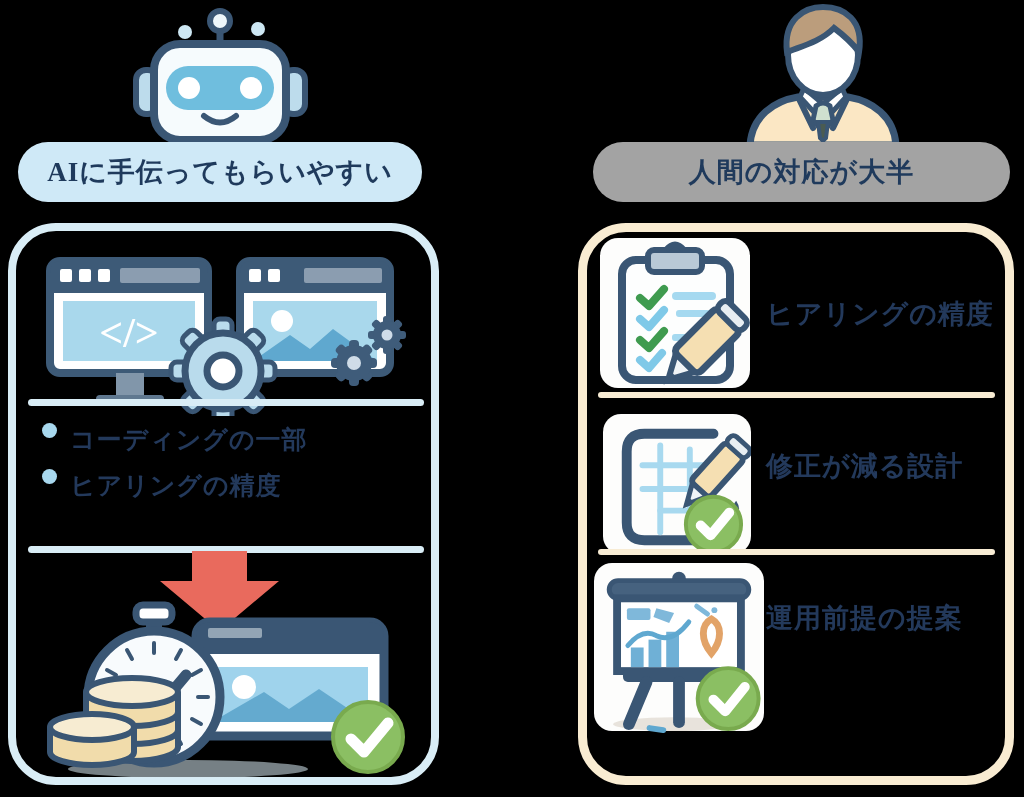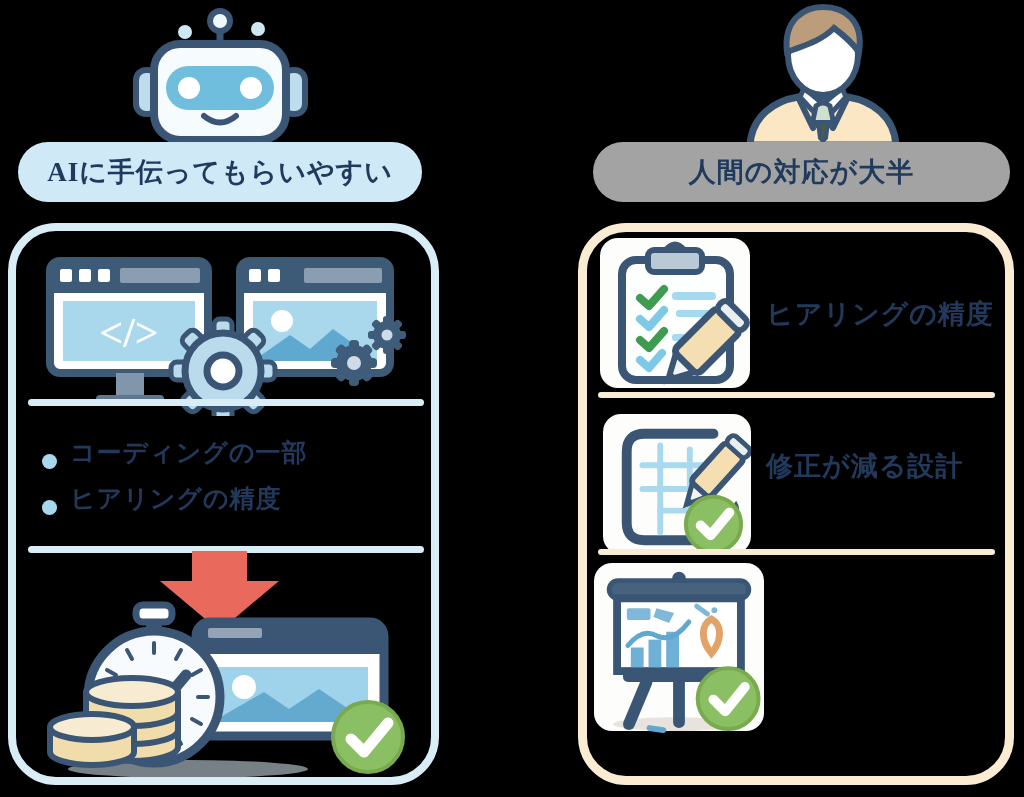--- a/index.html
+++ b/index.html
@@ -8,21 +8,21 @@
   .abs{position:absolute;}
   .pill{height:60px;border-radius:30px;display:flex;align-items:center;justify-content:center;
         font-weight:bold;font-size:27px;color:#1f3a5c;letter-spacing:1px;}
   .pill-left{left:18px;top:142px;width:404px;background:#cfe9f7;}
   .pill-right{left:593px;top:142px;width:417px;background:#a3a3a3;}
   .panel{box-sizing:border-box;border-radius:48px;background:transparent;}
   .panel-left{left:8px;top:223px;width:431px;height:562px;border:8px solid #d9edf6;}
   .panel-right{left:578px;top:223px;width:436px;height:562px;border:9px solid #f9ecd2;}
   .divider-blue{height:7px;background:#d9edf6;border-radius:4px;}
   .divider-cream{height:6px;background:#f8ecd4;border-radius:4px;}
-  .bullet-row{display:flex;align-items:flex-end;gap:13px;height:46px;}
+  .bullet-row{display:flex;align-items:flex-start;gap:13px;height:46px;}
   .bullet-dot{width:15px;height:15px;border-radius:50%;background:#a8d8ee;flex:0 0 auto;}
   .bullet-label{font-weight:bold;font-size:25px;color:#23395b;letter-spacing:1px;}
   .row-label{font-weight:bold;font-size:27px;color:#23395b;letter-spacing:1px;white-space:nowrap;}
   .icon-bg{background:#fdfdfc;border-radius:18px;}
 </style>
 </head>
 <body>
 
 <div id="canvas">
 
@@ -254,14 +254,15 @@
     <rect x="28" y="110" width="114" height="13" rx="5" fill="#3a5674"></rect>
     <path d="M52,123 L34,166" stroke="#3a5674" stroke-width="12" stroke-linecap="round"></path>
     <path d="M118,123 L136,166" stroke="#3a5674" stroke-width="12" stroke-linecap="round"></path>
     <path d="M85,123 V164" stroke="#3a5674" stroke-width="12" stroke-linecap="round"></path>
     <path d="M55,170 l14,2" stroke="#5fa8d0" stroke-width="6" stroke-linecap="round"></path>
     <g>
       <circle cx="135" cy="140" r="31" fill="#8bbf63" stroke="#79aa4e" stroke-width="4"></circle>
       <path d="M120,141 L132,153 L152,128" stroke="#ffffff" stroke-width="10" fill="none" stroke-linecap="round" stroke-linejoin="round"></path>
     </g>
   </svg>
+  <div class="abs row-label" style="left:766px;top:600px">運用前提の提案</div>
 
 </div>
 
 </body></html>

